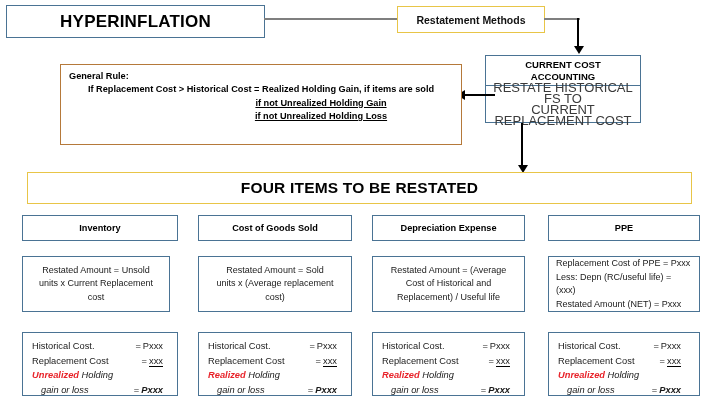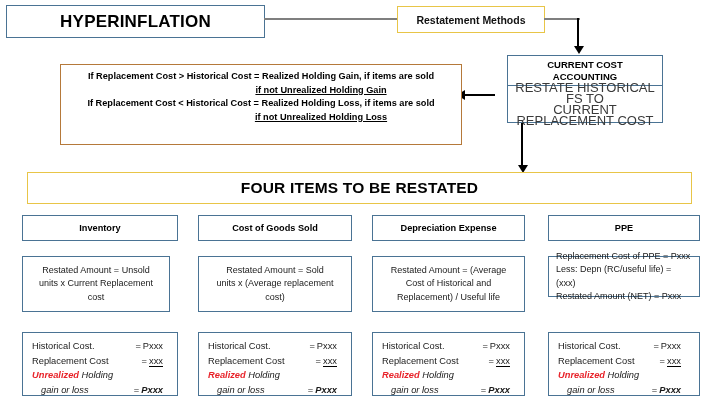--- a/index.html
+++ b/index.html
@@ -78,21 +78,21 @@
   .arrow-h {
     position: absolute;
     height: 2.4px;
     background: #000000;
   }
   #arrow-restate-cca { left: 577px; top: 18px; height: 29px; }
   #arrow-restate-cca-head { left: 574px; top: 46px; }
 
   
   #cca-box {
-    left: 507px; top: 55px; width: 156px; height: 68px;
+    left: 485px; top: 55px; width: 156px; height: 68px;
     border: 1.2px solid #4a7394;
     display: block;
   }
   #cca-header {
     box-sizing: border-box;
     height: 30px;
     border-bottom: 1.2px solid #4a7394;
     display: flex;
     align-items: center;
     justify-content: center;
@@ -237,23 +237,23 @@
       </span>
     </div>
   </div>
 
   <div class="arrow-h" id="arrow-cca-rule"></div>
   <div class="arrow-head-left" id="arrow-cca-rule-head"></div>
   <div class="arrow-v" id="arrow-cca-down"></div>
   <div class="arrow-head-down" id="arrow-cca-down-head"></div>
 
   <div class="box" id="general-rule-box">
+    <div class="gr-title">General Rule:</div>
     <div class="gr-line">If Replacement Cost &gt; Historical Cost = Realized Holding Gain, if items are sold</div>
     <div class="gr-line indent-right">if not  Unrealized Holding Gain</div>
-    <div class="gr-line">If Replacement Cost &lt; Historical Cost = Realized Holding Loss, if items are sold</div>
     <div class="gr-line indent-right">if not Unrealized Holding Loss</div>
   </div>
 
   <div class="box" id="banner-box">
     <span class="label">FOUR ITEMS TO BE RESTATED</span>
   </div>
 
   <div id="columns-layer">
       <div class="box col-head" style="left: 22px; top: 215px; width: 156px;">
         <span class="label">Inventory</span>
@@ -320,21 +320,21 @@
           <span class="k"><span class="red-em">Realized</span> <span class="ital">Holding</span></span>
         </div>
         <div class="calc-row">
           <span class="k ital" style="padding-left: 18px;">gain or loss</span>
           <span class="v" style="padding-right: 14px;"><span class="eq">=</span><span class="bi">Pxxx</span></span>
         </div>
       </div>
       <div class="box col-head" style="left: 548px; top: 215px; width: 152px;">
         <span class="label">PPE</span>
       </div>
-      <div class="box col-formula left-align" style="left: 548px; top: 256px; width: 152px; height: 41px;">
+      <div class="box col-formula left-align" style="left: 548px; top: 256px; width: 152px; height: 56px;">
         <div class="text"><span>Replacement Cost  of PPE = Pxxx</span><br><span>Less: Depn (RC/useful life) = (xxx)</span><br><span>Restated Amount (NET)    = Pxxx</span></div>
       </div>
       <div class="box col-calc" style="left: 548px; top: 332px; width: 152px; height: 64px;">
         <div class="calc-row">
           <span class="k">Historical Cost.</span>
           <span class="v" style="padding-right: 18px;"><span class="eq">=</span><span>Pxxx</span></span>
         </div>
         <div class="calc-row">
           <span class="k">Replacement Cost</span>
           <span class="v" style="padding-right: 18px;"><span class="eq">=</span><span class="u">xxx</span></span>

